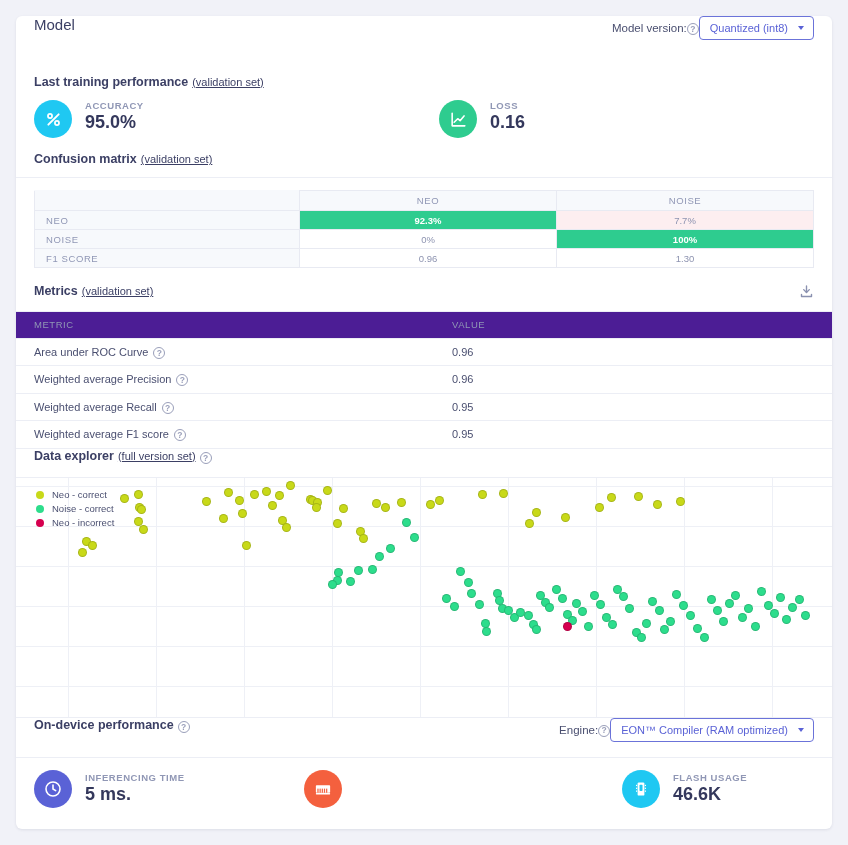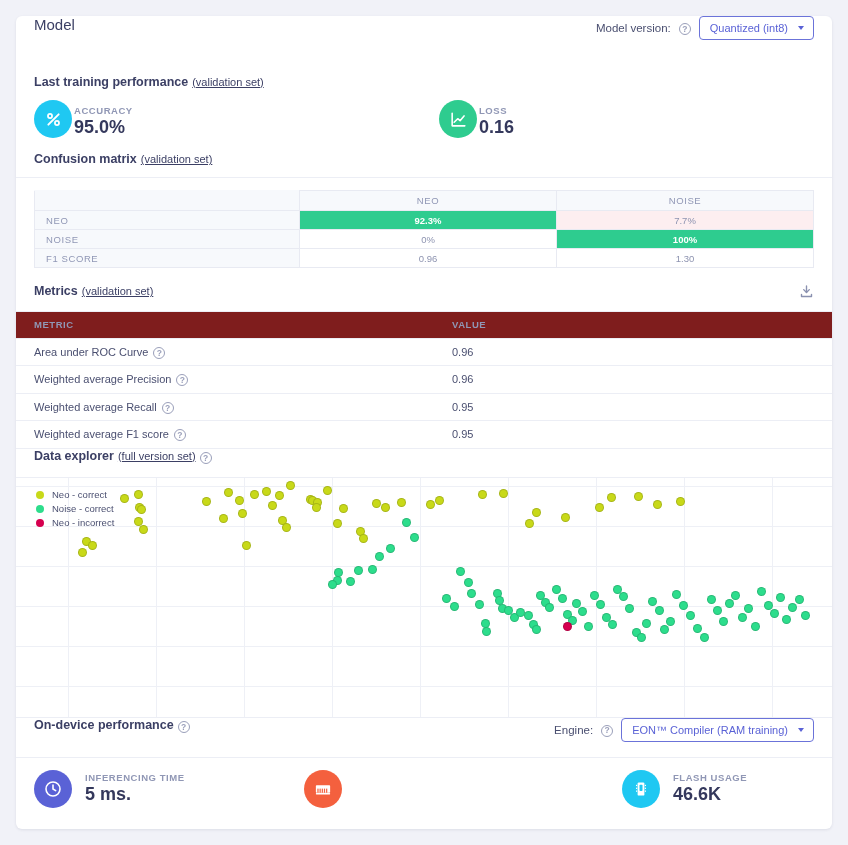--- a/index.html
+++ b/index.html
@@ -29,21 +29,21 @@
     font-size: 12.5px; font-weight: bold; color: #3b3f64;
     display: flex; align-items: baseline; gap: 4px;
   }
   .sec-title .sub {
     font-size: 11px; font-weight: normal; color: #3b3f64; text-decoration: underline;
   }
 
   
   .topbar { height: 46px; border-bottom: none; }
   .topbar .sec-title { font-size: 15px; font-weight: normal; color: #3b3f64; }
-  .topbar-right { display:flex; align-items:center; gap:8px; }
+  .topbar-right { display:flex; align-items:center; gap:0; }
   .tb-label { font-size: 11.5px; color: #4a4f70; }
 
   .helpic {
     display:inline-flex; align-items:center; justify-content:center;
     width: 12px; height: 12px; border-radius: 50%;
     border: 1.1px solid #9a9fba; color:#9a9fba;
     font-size: 8.5px; line-height:1; font-weight:bold;
     position: relative; top: 1px;
   }
   .dropdown {
@@ -63,21 +63,21 @@
   
   .plain-head {
     padding: 13px 24px 9px 18px;
   }
 
   
   .stats {
     display: flex;
     padding: 2px 18px 14px 18px;
   }
-  .stat { display: flex; align-items: flex-end; gap: 2px; }
+  .stat { display: flex; align-items: flex-start; gap: 13px; }
   .stat.accuracy { width: 405px; }
   .circ {
     width: 38px; height: 38px; border-radius: 50%;
     display: flex; align-items: center; justify-content: center;
     flex: 0 0 38px;
   }
   .stat-txt { display: flex; flex-direction: column; gap: 1px; }
   .stat-label {
     font-size: 9.5px; letter-spacing: .55px; color: #9097b5; font-weight: 600;
   }
@@ -97,21 +97,21 @@
     padding-left: 11px; letter-spacing: .6px;
   }
   table.cm td.cell { background: #fff; color: #8d93b0; }
   table.cm td.hit { background: #2ecc8f; color: #fff; font-weight: bold; }
   table.cm td.miss { background: #fdeef0; color: #8d93b0; }
   .cm-col-a { width: 265px; }
 
   
   table.metrics { width: 100%; border-collapse: collapse; table-layout: fixed; }
   table.metrics th {
-    background: #7f1d1d; color: #9097b5; font-size: 9.5px; font-weight: 700;
+    background: #4c1d95; color: #9097b5; font-size: 9.5px; font-weight: 400;
     letter-spacing: .55px; text-align: left; height: 26px;
     border-bottom: 1px solid #eceef5; padding-left: 18px;
   }
   table.metrics td {
     height: 27.5px; font-size: 11px; color: #4a4f70;
     border-bottom: 1px solid #eceef5; padding-left: 18px;
   }
   table.metrics td.mname { display: table-cell; }
   .mn-inner { display: inline-flex; align-items: center; gap: 5px; }
   .col-metric { width: 418px; }
@@ -459,21 +459,21 @@
 
   <div class="sec-head od-head">
     <div class="sec-title">
       <span>On-device performance</span>
       <span class="helpic">?</span>
     </div>
     <div class="topbar-right">
       <span class="tb-label">Engine:</span>
       <span class="helpic">?</span>
       <span class="dropdown">
-        <span>EON™ Compiler (RAM training)</span>
+        <span>EON™ Compiler (RAM optimized)</span>
         <span class="caret"></span>
       </span>
     </div>
   </div>
 
   <div class="od-stats">
     <div class="od-stat a">
       <span class="circ" style="background:#5a62d6">
         <svg width="20" height="20" viewBox="0 0 24 24" fill="none" stroke="#fff" stroke-width="1.9" stroke-linecap="round">
           <circle cx="12" cy="12" r="8.4"></circle>

